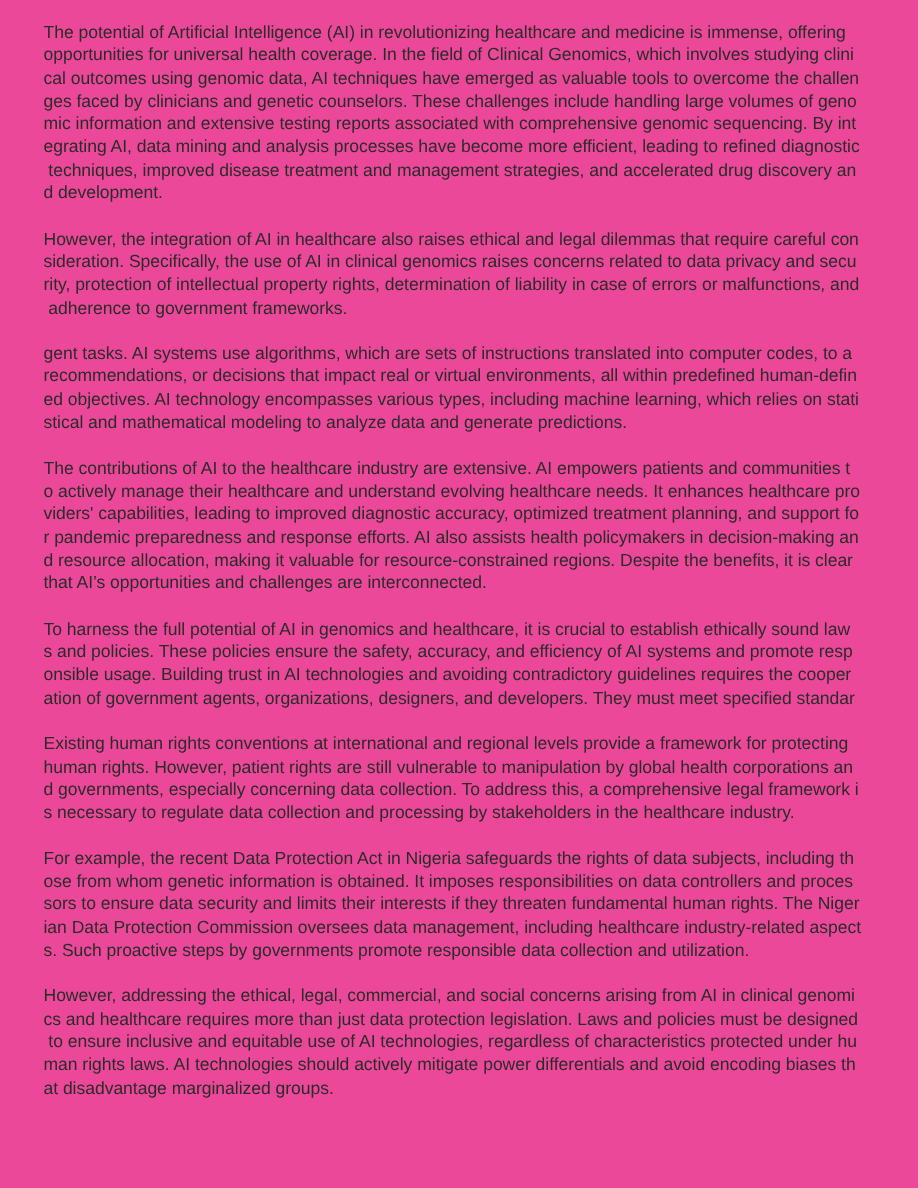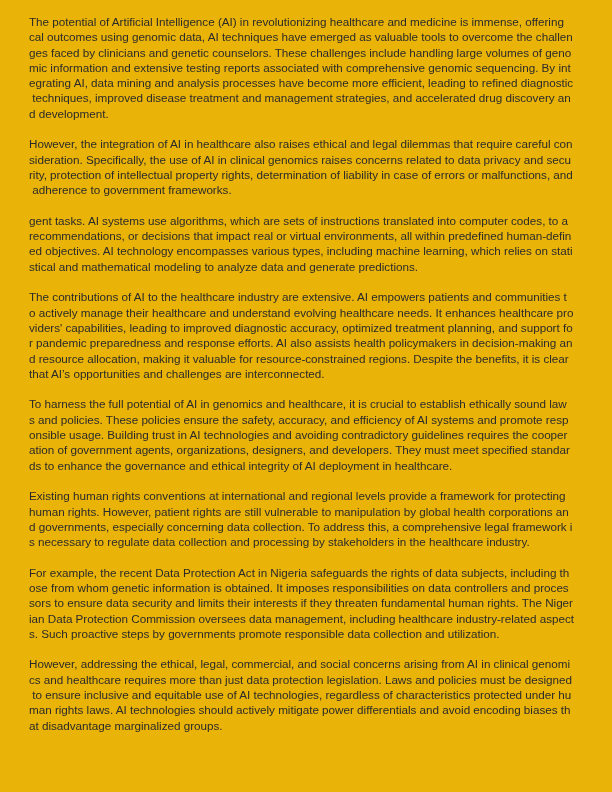--- a/index.html
+++ b/index.html
@@ -36,24 +36,25 @@
     font-size: 11.7px;
     line-height: 15.3px;
     letter-spacing: -0.02px;
     white-space: pre;
     color: #2b2b2b;
   }
 </style>
 </head>
 <body>
 
-<div id="document-page" style="background: #eab308; color: rgb(43, 43, 43);">
+<div id="document-page" style="background: #ec4899; color: rgb(43, 43, 43);">
   <div class="text-body">
       <p class="paragraph">
         <span class="text-line">The potential of Artificial Intelligence (AI) in revolutionizing healthcare and medicine is immense, offering</span>
+        <span class="text-line">opportunities for universal health coverage. In the field of Clinical Genomics, which involves studying clini</span>
         <span class="text-line">cal outcomes using genomic data, AI techniques have emerged as valuable tools to overcome the challen</span>
         <span class="text-line">ges faced by clinicians and genetic counselors. These challenges include handling large volumes of geno</span>
         <span class="text-line">mic information and extensive testing reports associated with comprehensive genomic sequencing. By int</span>
         <span class="text-line">egrating AI, data mining and analysis processes have become more efficient, leading to refined diagnostic</span>
         <span class="text-line"> techniques, improved disease treatment and management strategies, and accelerated drug discovery an</span>
         <span class="text-line">d development.</span>
       </p>
       <p class="paragraph">
         <span class="text-line">However, the integration of AI in healthcare also raises ethical and legal dilemmas that require careful con</span>
         <span class="text-line">sideration. Specifically, the use of AI in clinical genomics raises concerns related to data privacy and secu</span>
@@ -72,21 +73,20 @@
         <span class="text-line">viders' capabilities, leading to improved diagnostic accuracy, optimized treatment planning, and support fo</span>
         <span class="text-line">r pandemic preparedness and response efforts. AI also assists health policymakers in decision-making an</span>
         <span class="text-line">d resource allocation, making it valuable for resource-constrained regions. Despite the benefits, it is clear</span>
         <span class="text-line">that AI’s opportunities and challenges are interconnected.</span>
       </p>
       <p class="paragraph">
         <span class="text-line">To harness the full potential of AI in genomics and healthcare, it is crucial to establish ethically sound law</span>
         <span class="text-line">s and policies. These policies ensure the safety, accuracy, and efficiency of AI systems and promote resp</span>
         <span class="text-line">onsible usage. Building trust in AI technologies and avoiding contradictory guidelines requires the cooper</span>
         <span class="text-line">ation of government agents, organizations, designers, and developers. They must meet specified standar</span>
-        <span class="text-line">ds to enhance the governance and ethical integrity of AI deployment in healthcare.</span>
       </p>
       <p class="paragraph">
         <span class="text-line">Existing human rights conventions at international and regional levels provide a framework for protecting</span>
         <span class="text-line">human rights. However, patient rights are still vulnerable to manipulation by global health corporations an</span>
         <span class="text-line">d governments, especially concerning data collection. To address this, a comprehensive legal framework i</span>
         <span class="text-line">s necessary to regulate data collection and processing by stakeholders in the healthcare industry.</span>
       </p>
       <p class="paragraph">
         <span class="text-line">For example, the recent Data Protection Act in Nigeria safeguards the rights of data subjects, including th</span>
         <span class="text-line">ose from whom genetic information is obtained. It imposes responsibilities on data controllers and proces</span>

